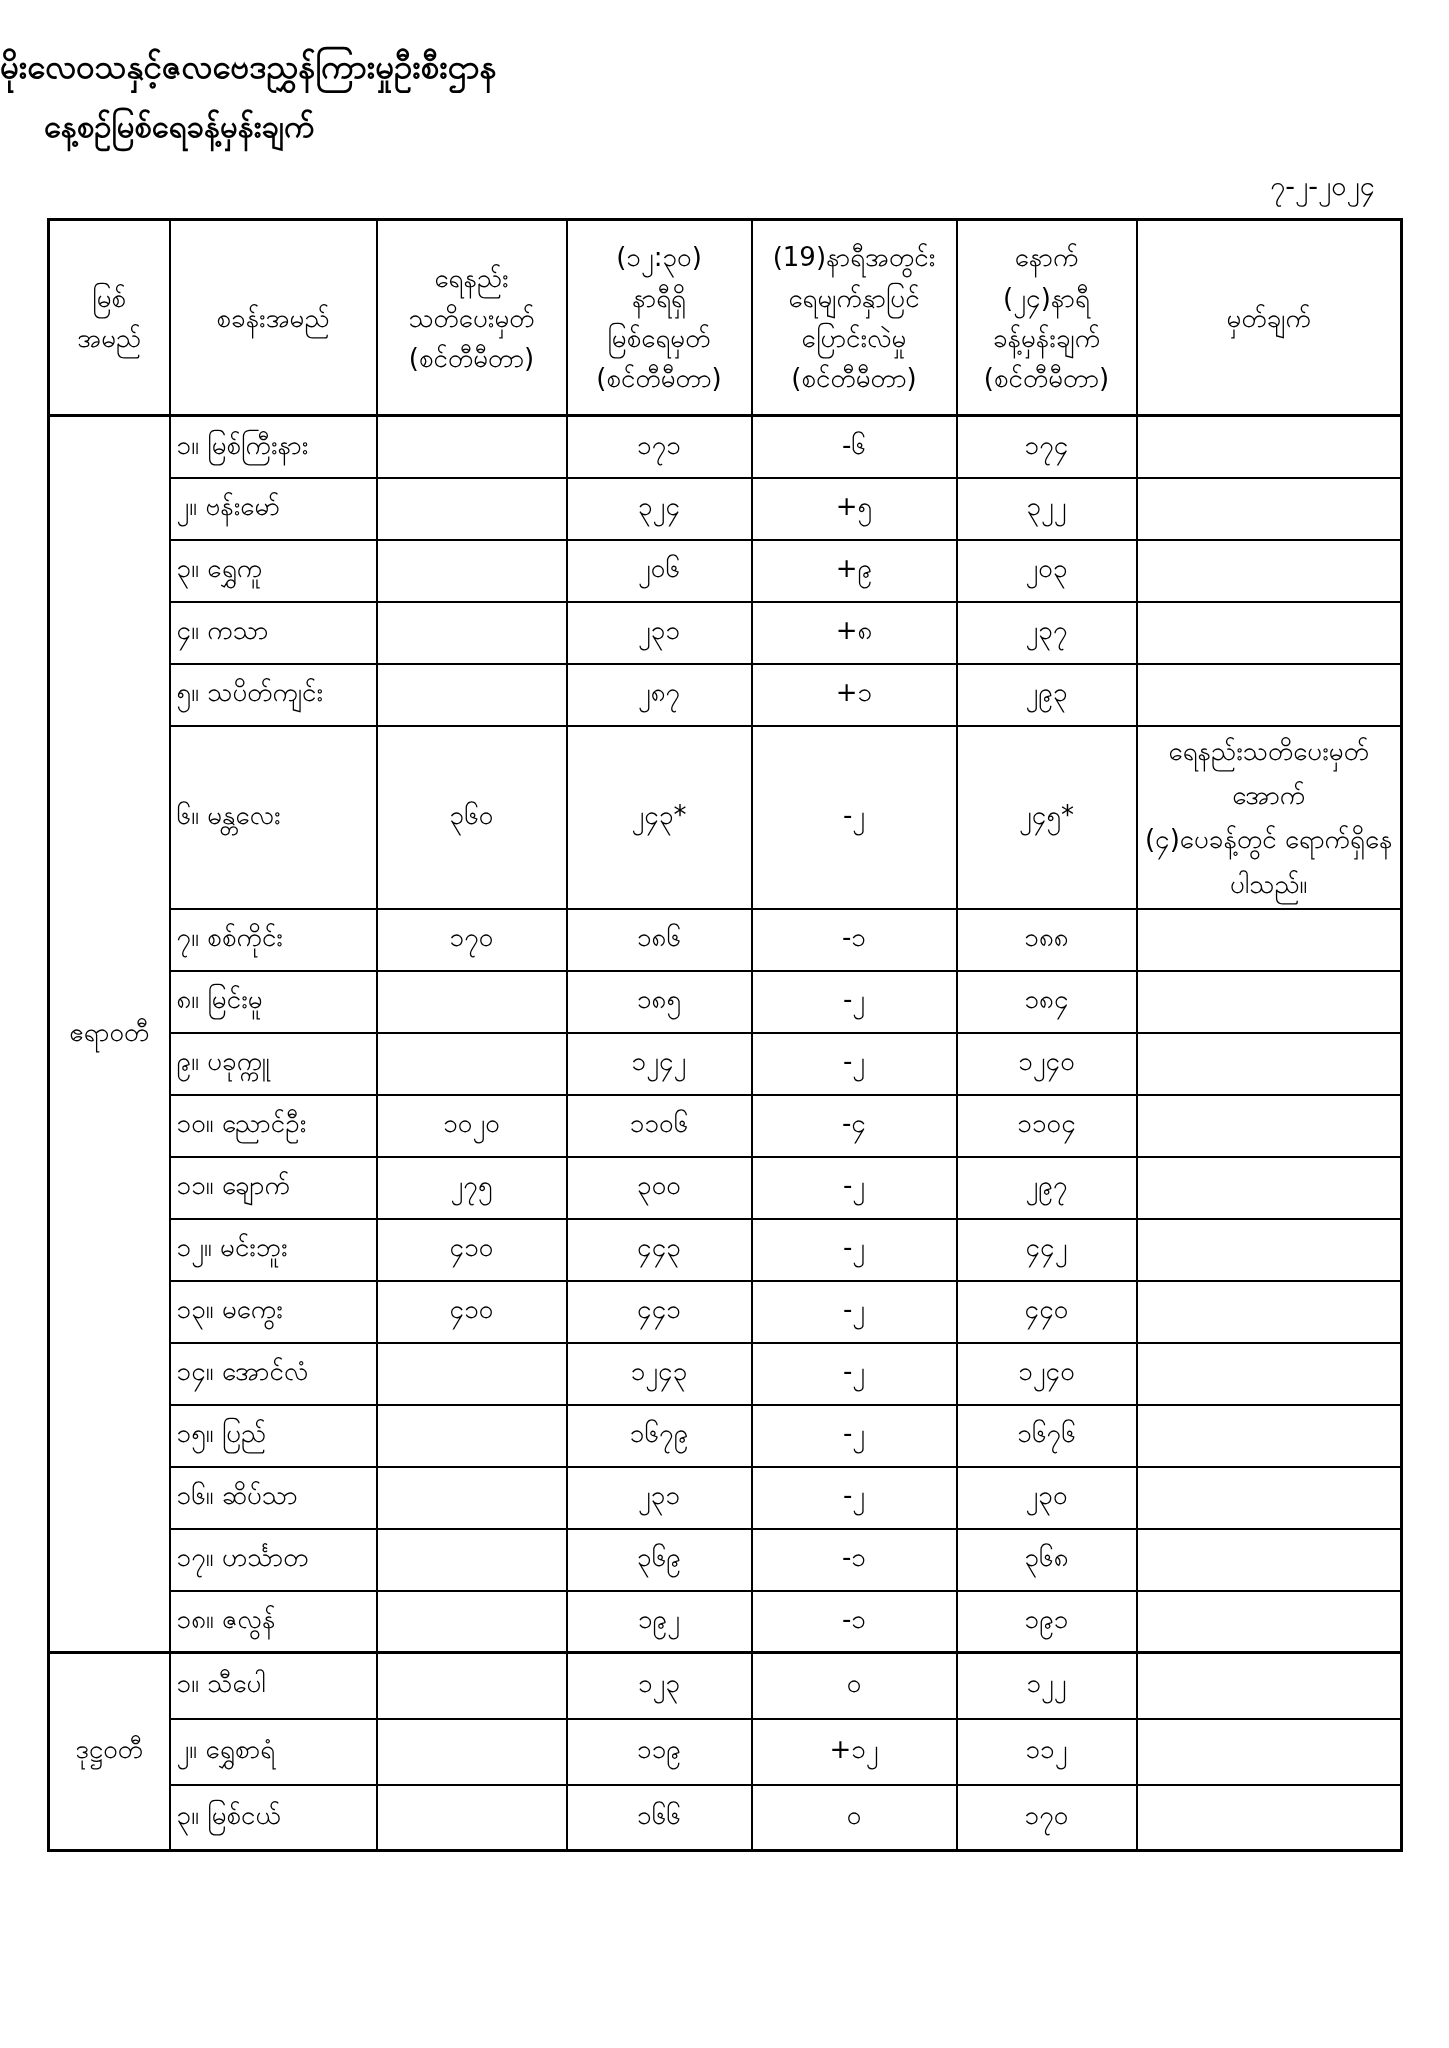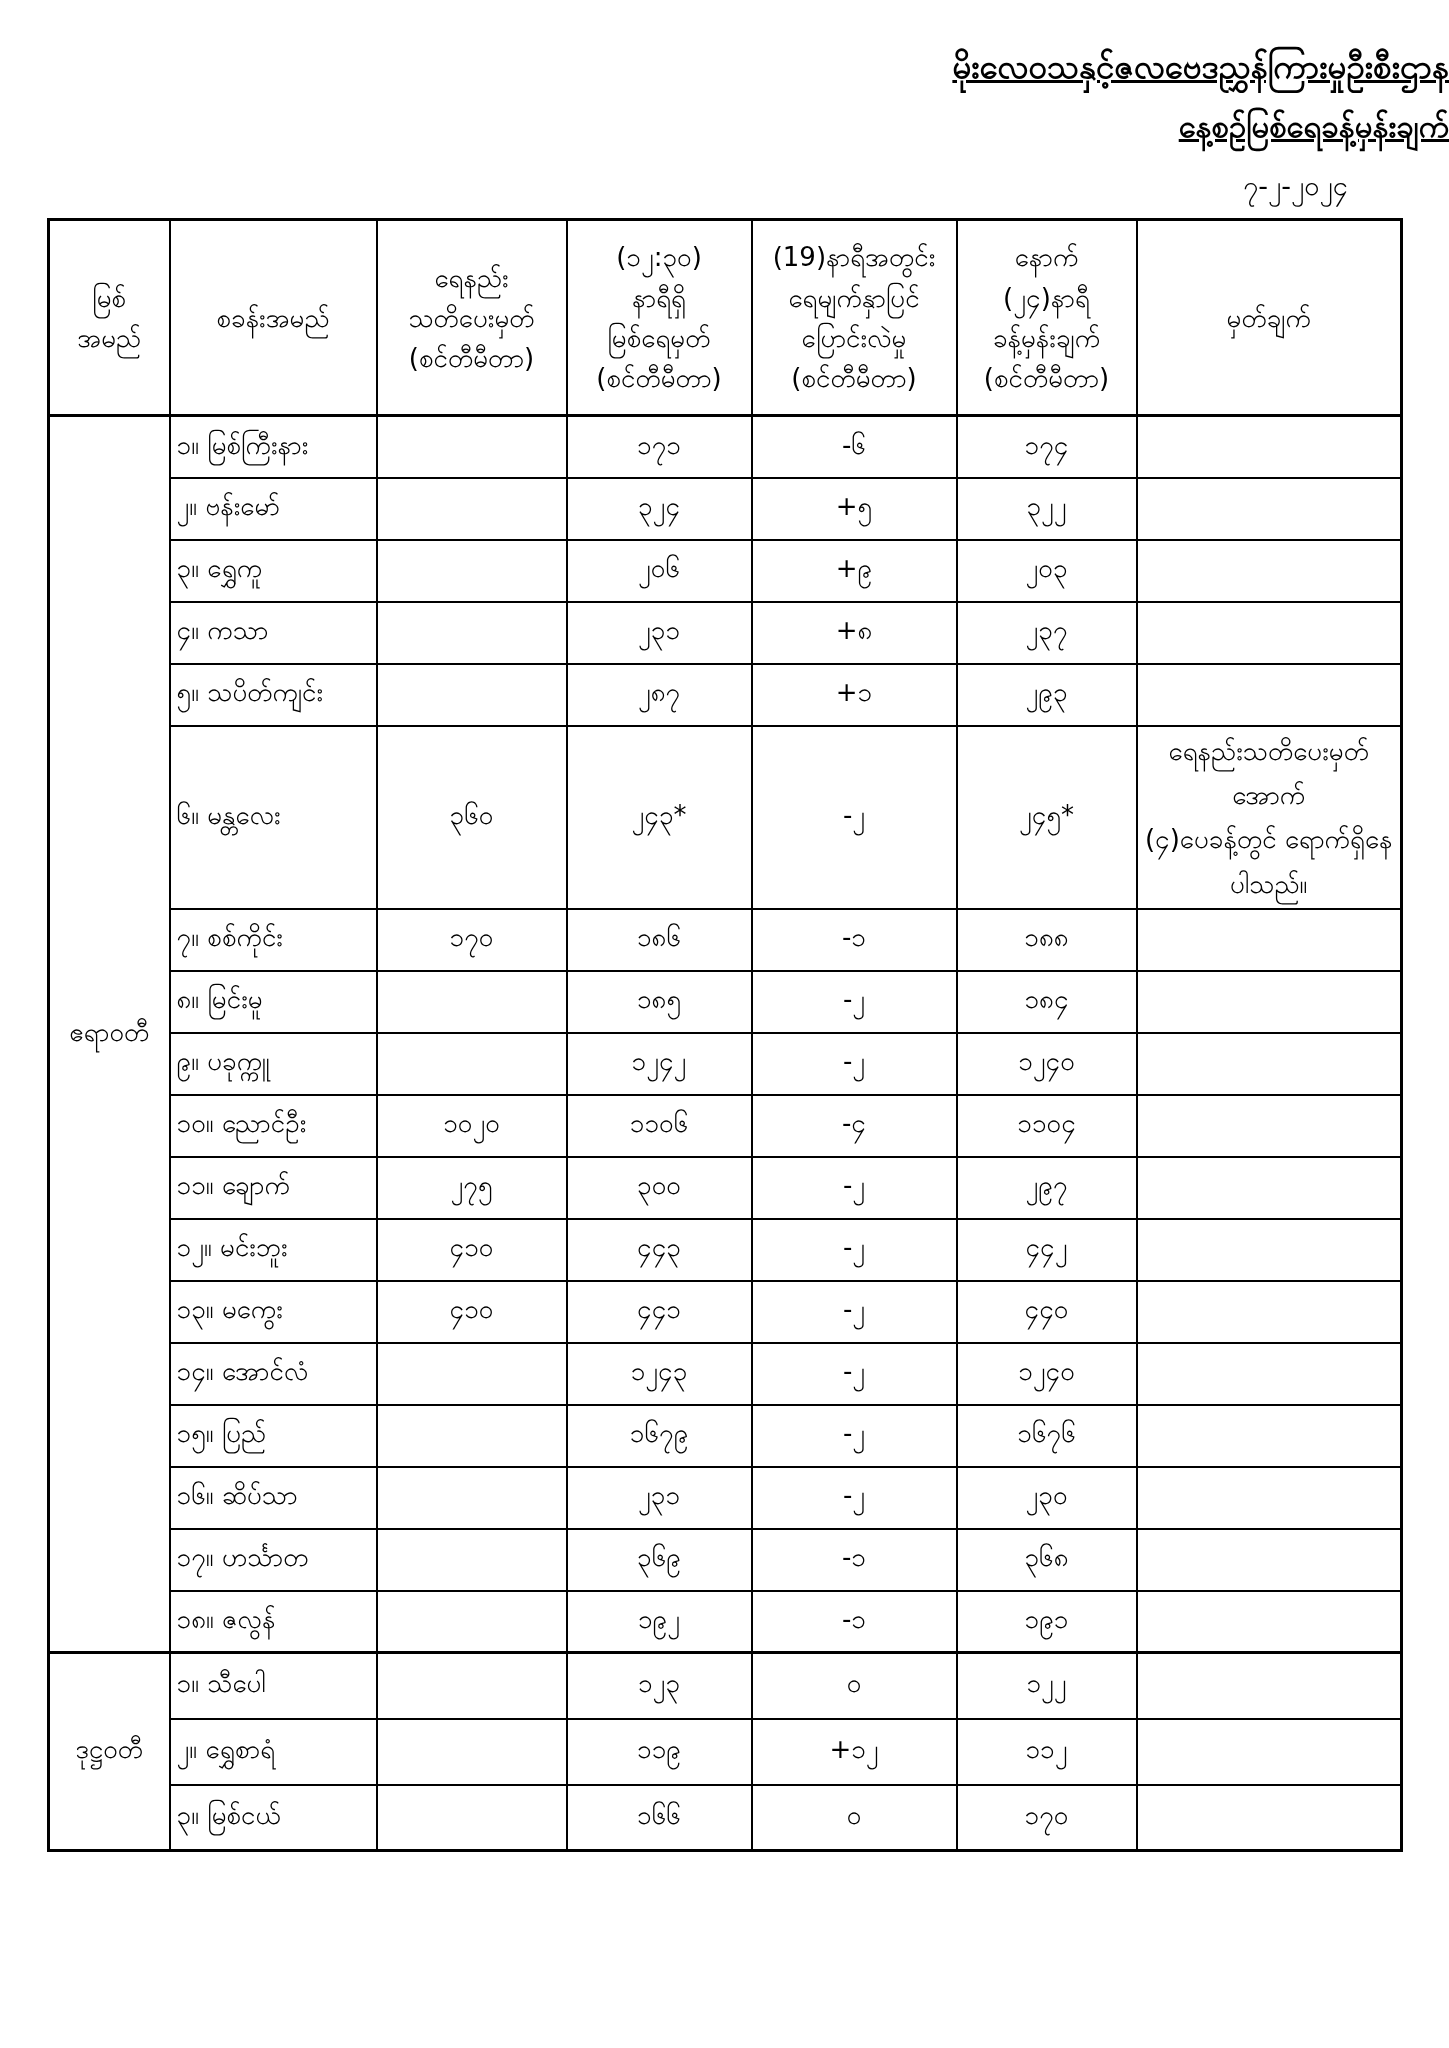--- a/index.html
+++ b/index.html
@@ -13,35 +13,35 @@
     width: 1449px;
     height: 2048px;
     position: relative;
     box-sizing: border-box;
   }
   .page {
     width: 1449px;
     box-sizing: border-box;
     padding-top: 36px;
   }
-  .title-block { text-align: right; text-decoration: underline; }
+  .title-block { text-align: left; }
   .title-line1 {
     font-size: 33px;
     font-weight: bold;
     line-height: 1.9;
   }
   .title-line2 {
     font-size: 31px;
     font-weight: bold;
     line-height: 1.8;
     margin-left: 44px;
   }
   .date-line {
     text-align: right;
-    padding-right: 101px;
+    padding-right: 74px;
     font-size: 27px;
     margin-top: 14px;
     margin-bottom: 10px;
   }
   table.forecast {
     border-collapse: collapse;
     margin-left: 47px;
     width: 1353px;
     table-layout: fixed;
   }

